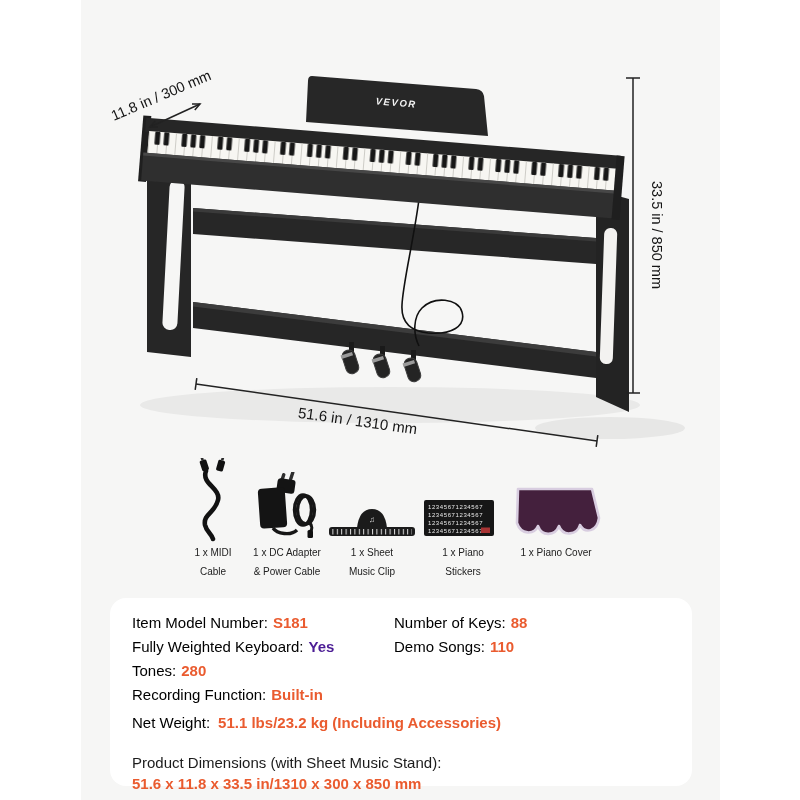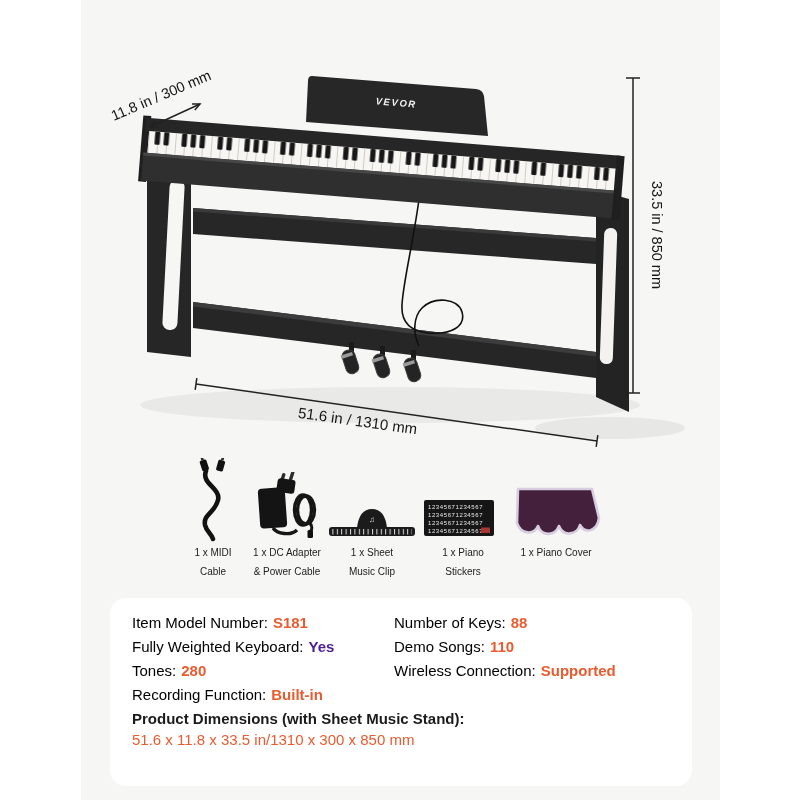--- a/index.html
+++ b/index.html
@@ -19,22 +19,22 @@
   
   .card{position:absolute;left:110px;top:598px;width:582px;height:188px;
         background:#ffffff;border-radius:16px;box-sizing:border-box;
         padding:13px 0 0 22px;font-size:15px;}
   .spec-grid{display:grid;grid-template-columns:262px auto;}
   .spec-row{line-height:24px;white-space:nowrap;}
   .spec-label{color:#000000;}
   .spec-value{font-weight:700;margin-left:5px;text-align:center;}
   .nw{line-height:24px;margin-top:4px;white-space:nowrap;}
   .nw .spec-value{margin-left:8px;}
-  .pd-label{line-height:21px;margin-top:1px;font-weight:bold;}
-  .pd-value{line-height:21px;font-weight:400;}
+  .pd-label{line-height:21px;margin-top:17px;}
+  .pd-value{line-height:21px;font-weight:700;}
 </style>
 </head>
 <body>
 
 <div class="band"></div>
 
 <svg style="position:absolute;left:0;top:0;" width="800" height="800" viewBox="0 0 800 800">
   <defs>
     <pattern id="pWhite" patternUnits="userSpaceOnUse" x="150" y="131" width="9" height="22">
       <rect x="0" y="0" width="0.9" height="22" fill="#c9c7c2"></rect>
@@ -231,20 +231,20 @@
         <span class="spec-label">Recording Function:</span><span class="spec-value" style="color:#EA5B2F">Built-in</span>
       </div>
     </div>
     <div>
       <div class="spec-row">
         <span class="spec-label">Number of Keys:</span><span class="spec-value" style="color:#EA5B2F">88</span>
       </div>
       <div class="spec-row">
         <span class="spec-label">Demo Songs:</span><span class="spec-value" style="color:#EA5B2F">110</span>
       </div>
-      <div class="spec-row">
-        <span class="spec-label">Wireless Connection:</span><span class="spec-value" style="color:#EA5B2F">Supported</span>
-      </div>
     </div>
+  </div>
+  <div class="nw">
+    <span class="spec-label">Net Weight:</span><span class="spec-value" style="color:#EA5B2F">51.1 lbs/23.2 kg (Including Accessories)</span>
   </div>
   <div class="pd-label">Product Dimensions (with Sheet Music Stand):</div>
   <div class="pd-value" style="color:#EA5B2F">51.6 x 11.8 x 33.5 in/1310 x 300 x 850 mm</div>
 </div>
 
 </body></html>

